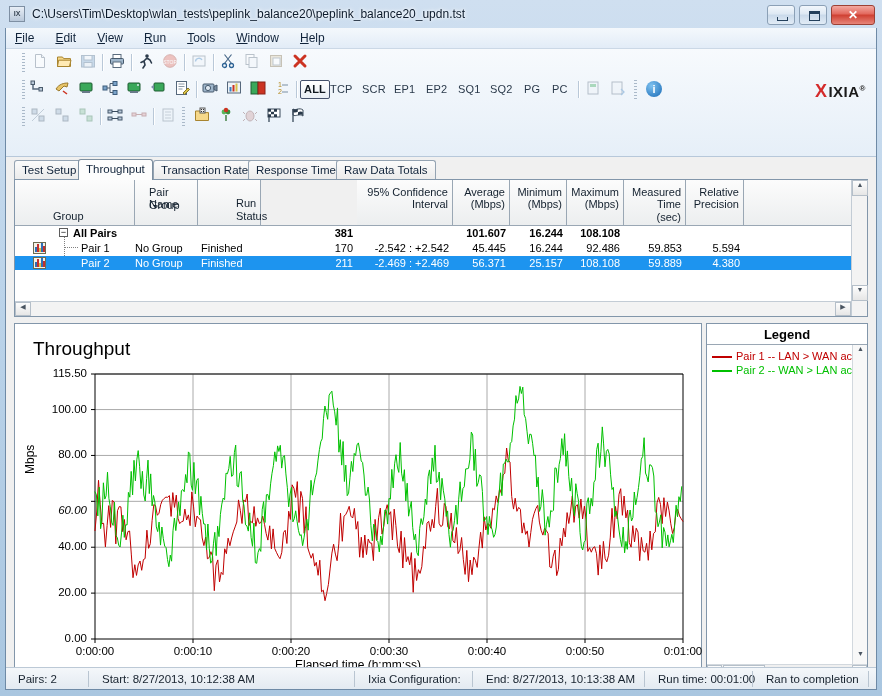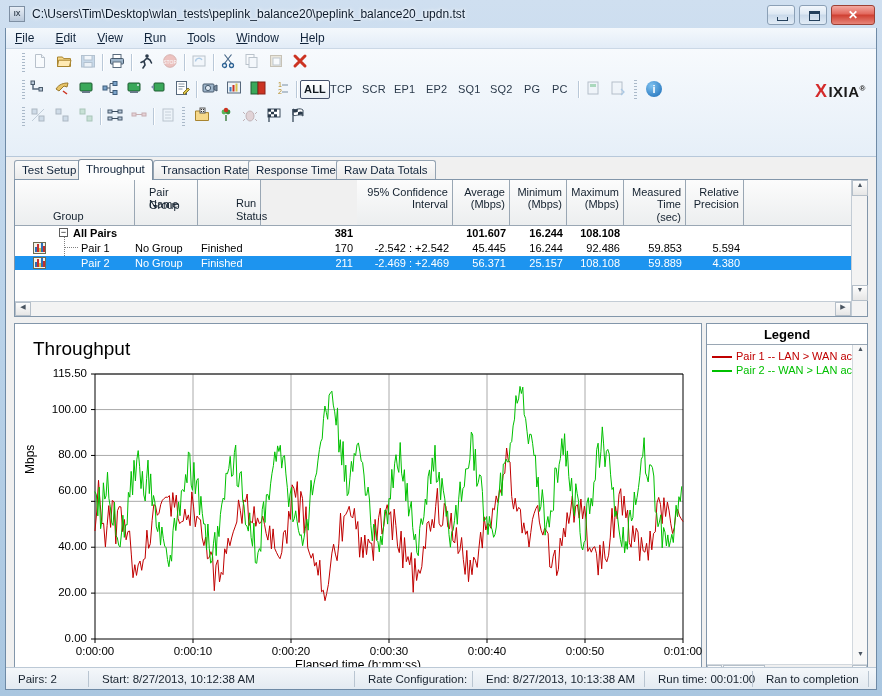--- a/index.html
+++ b/index.html
@@ -623,21 +623,21 @@
     </div>
 
     <div class="chartpanel">
       <div class="charttitle">Throughput</div>
       <div class="ylabel">Mbps</div>
       <div class="xlabel">Elapsed time (h:mm:ss)</div>
       <div id="ytick-host">
           <div class="ytick" style="width: 70px; left: 2px; top: 308px;">0.00</div>
           <div class="ytick" style="width: 70px; left: 2px; top: 262.113px;">20.00</div>
           <div class="ytick" style="width: 70px; left: 2px; top: 216.225px;">40.00</div>
-          <div class="ytick" style="width: 70px; left: 2px; top: 160px;">60.00</div>
+          <div class="ytick" style="width: 70px; left: 2px; top: 180px; font-style: italic;">60.00</div>
           <div class="ytick" style="width: 70px; left: 2px; top: 124.45px;">80.00</div>
           <div class="ytick" style="width: 70px; left: 2px; top: 78.5628px;">100.00</div>
           <div class="ytick" style="width: 70px; left: 2px; top: 43px;">115.50</div>
         </div>
       <div id="xtick-host">
           <div class="xtick" style="width: 70px; left: 45px; top: 321px;">0:00:00</div>
           <div class="xtick" style="width: 70px; left: 143px; top: 321px;">0:00:10</div>
           <div class="xtick" style="width: 70px; left: 241px; top: 321px;">0:00:20</div>
           <div class="xtick" style="width: 70px; left: 339px; top: 321px;">0:00:30</div>
           <div class="xtick" style="width: 70px; left: 437px; top: 321px;">0:00:40</div>
@@ -698,21 +698,21 @@
         </div>
         <div class="sbtn" style="right:0;top:0;width:15px;height:15px">▶</div>
       </div>
     </div>
 
     <div class="statusbar">
       <span class="scell" style="left:4px">Pairs: 2</span>
       <span class="sdiv" style="left:82px"></span>
       <span class="scell" style="left:88px">Start: 8/27/2013, 10:12:38 AM</span>
       <span class="sdiv" style="left:348px"></span>
-      <span class="scell" style="left:354px">Rate Configuration:</span>
+      <span class="scell" style="left:354px">Ixia Configuration:</span>
       <span class="sdiv" style="left:466px"></span>
       <span class="scell" style="left:472px">End: 8/27/2013, 10:13:38 AM</span>
       <span class="sdiv" style="left:638px"></span>
       <span class="scell" style="left:644px">Run time: 00:01:00</span>
       <span class="sdiv" style="left:746px"></span>
       <span class="scell" style="left:752px">Ran to completion</span>
       <span class="sdiv" style="left:862px"></span>
     </div>
 
   </div>

